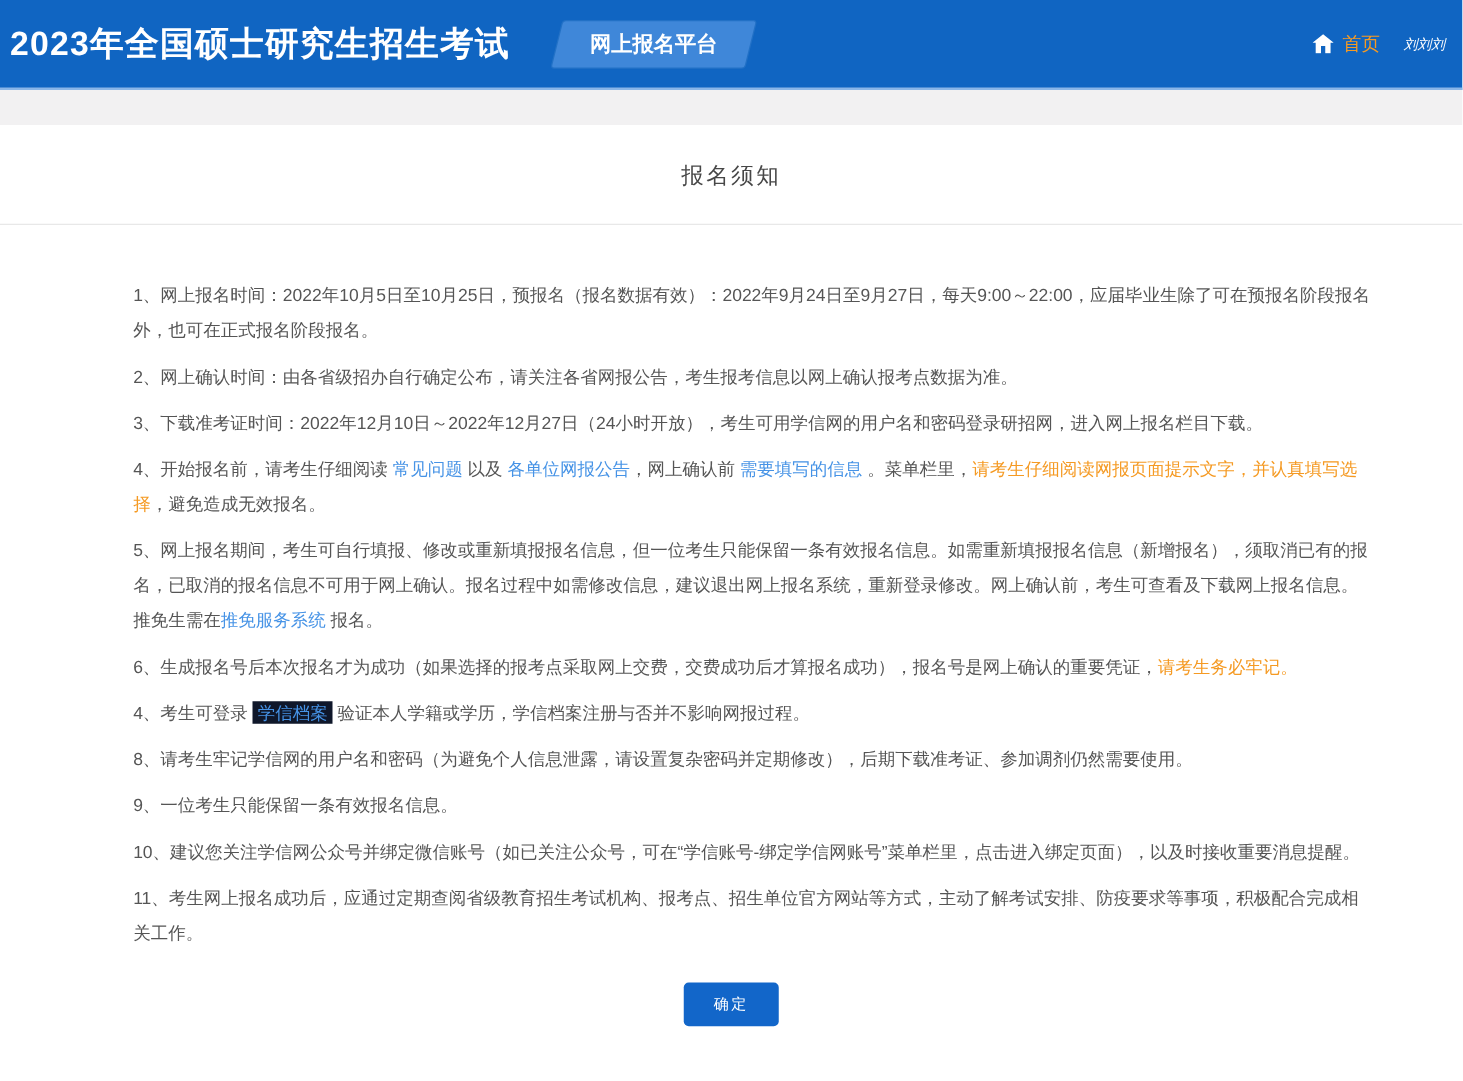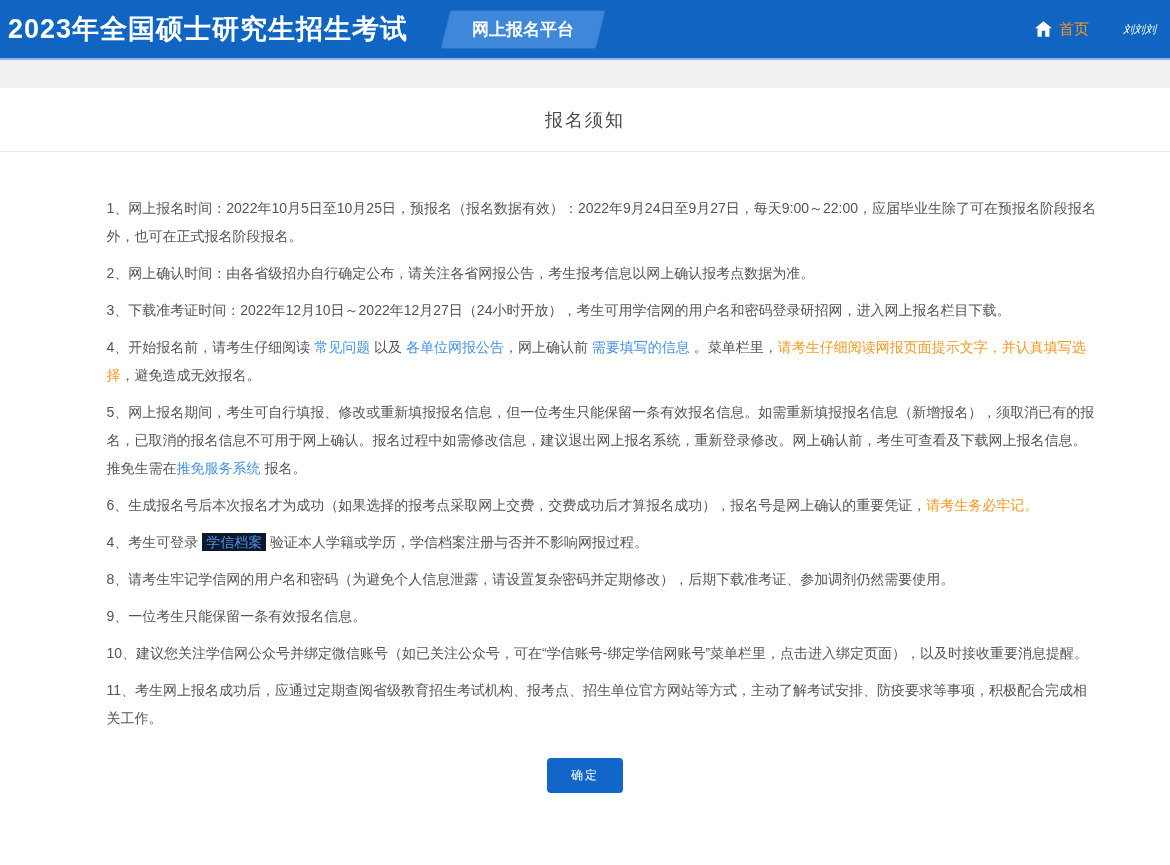--- a/index.html
+++ b/index.html
@@ -7,34 +7,34 @@
     --badge-bg:#3f87d9;
     --link-blue:#4693e6;
     --accent-orange:#f59a23;
     --body-text:#555555;
     --button-bg:#1266c9;
   }
   *{margin:0;padding:0;box-sizing:border-box;}
   html,body{width:1170px;height:865px;overflow:hidden;background:#ffffff;
     font-family:"Liberation Sans","DejaVu Sans",sans-serif;}
   
-  .top-header{height:60px;background:var(--header-bg);display:flex;align-items:center;
+  .top-header{height:72px;background:var(--header-bg);display:flex;align-items:center;
     border-bottom:2px solid #8ab6e8;position:relative;}
   .app-title{color:#ffffff;font-size:27px;font-weight:bold;padding-left:8px;letter-spacing:1px;white-space:nowrap;}
   .platform-badge{margin-left:38px;background:var(--badge-bg);color:#ffffff;font-size:17px;font-weight:bold;
     padding:7px 26px;transform:skewX(-14deg);border-radius:2px;box-shadow:0 0 0 1px rgba(255,255,255,0.08);}
   .platform-badge>span{display:inline-block;transform:skewX(14deg);}
-  .header-right{margin-left:auto;display:flex;align-items:center;gap:34px;padding-right:14px;}
+  .header-right{margin-left:auto;display:flex;align-items:center;gap:19px;padding-right:14px;}
   .home-link{display:flex;align-items:center;gap:7px;color:var(--accent-orange);font-size:15px;
     cursor:pointer;text-decoration:none;}
   .home-icon{width:17px;height:16px;display:inline-block;}
   .user-name{color:#ffffff;font-size:11px;cursor:pointer;white-space:nowrap;font-style:italic;}
   
   .gray-strip{height:28px;background:#f2f1f2;}
-  .page-title-bar{height:64px;background:#ffffff;border-bottom:1px solid #e8e8e8;
+  .page-title-bar{height:80px;background:#ffffff;border-bottom:1px solid #e8e8e8;
     display:flex;align-items:center;justify-content:center;}
   .page-title{font-size:18px;color:#474747;font-weight:normal;letter-spacing:2px;}
   
   .notice-wrap{width:1025px;margin:0 auto;padding-top:42px;}
   .notice-item{font-size:14px;line-height:28px;color:var(--body-text);margin-bottom:9px;
     text-align:left;word-break:break-all;margin-left:34px;}
   .seg-normal{color:var(--body-text);}
   .seg-link{color:var(--link-blue);cursor:pointer;}
   .seg-link-highlight{color:var(--link-blue);cursor:pointer;background:#0f172a;padding:1px 4px;}
   .seg-orange{color:var(--accent-orange);}

